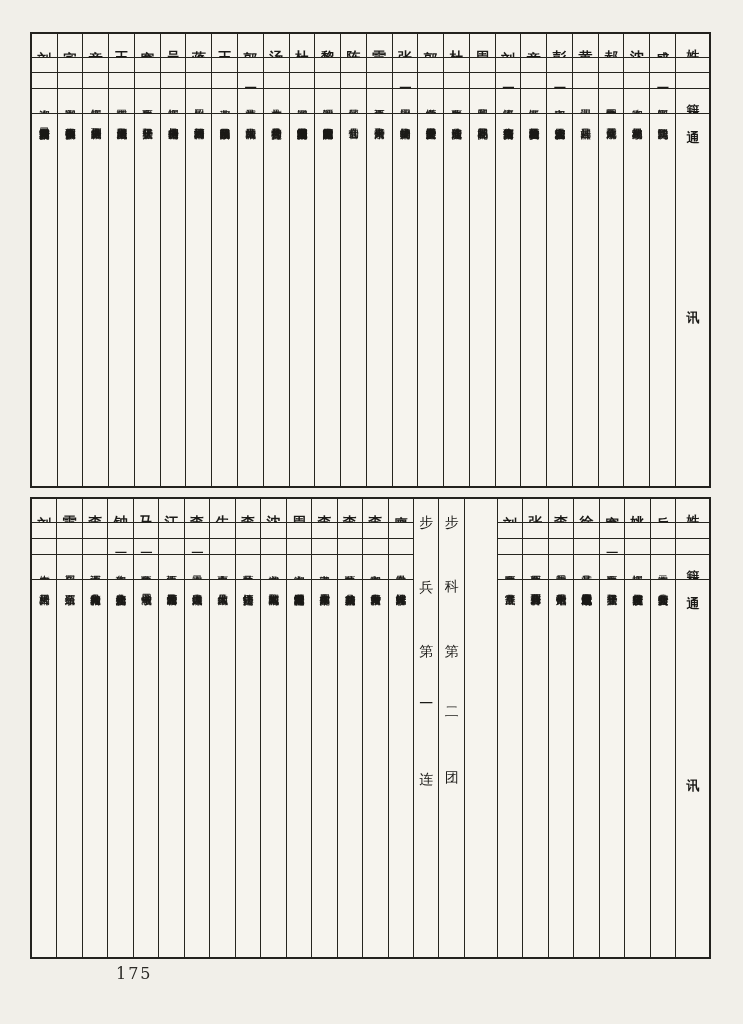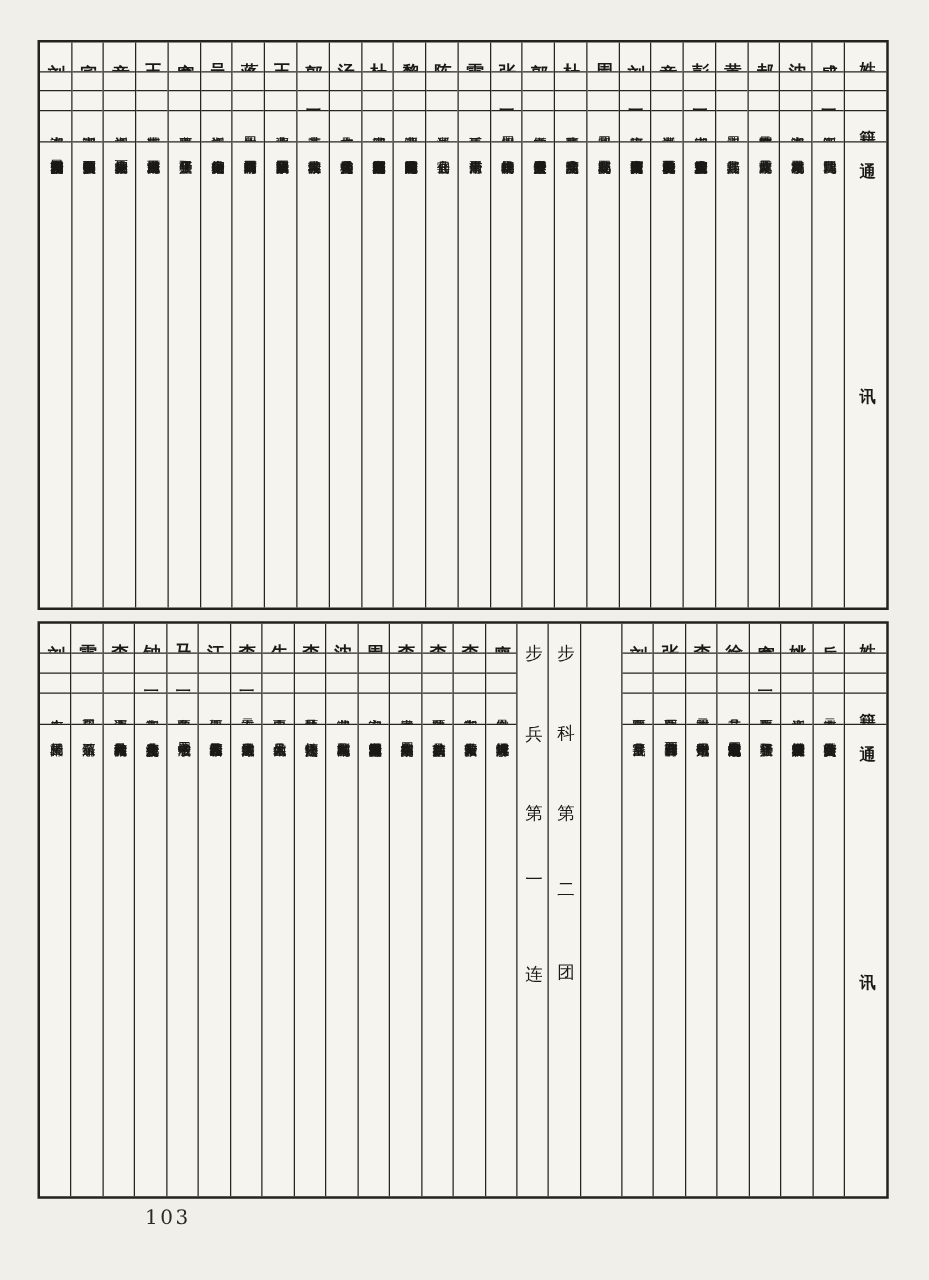--- a/index.html
+++ b/index.html
@@ -912,14 +912,14 @@
           </div>
           <div class="cell h-native">
             <span class="vt native-text">山东广饶</span>
           </div>
           <div class="cell h-contact">
             <span class="vt contact-text">大王桥邮局转</span>
           </div>
         </div>
       </div>
   </div>
-  <div class="page-number">103</div>
+  <div class="page-number">175</div>
 </div>
 
 </body></html>

